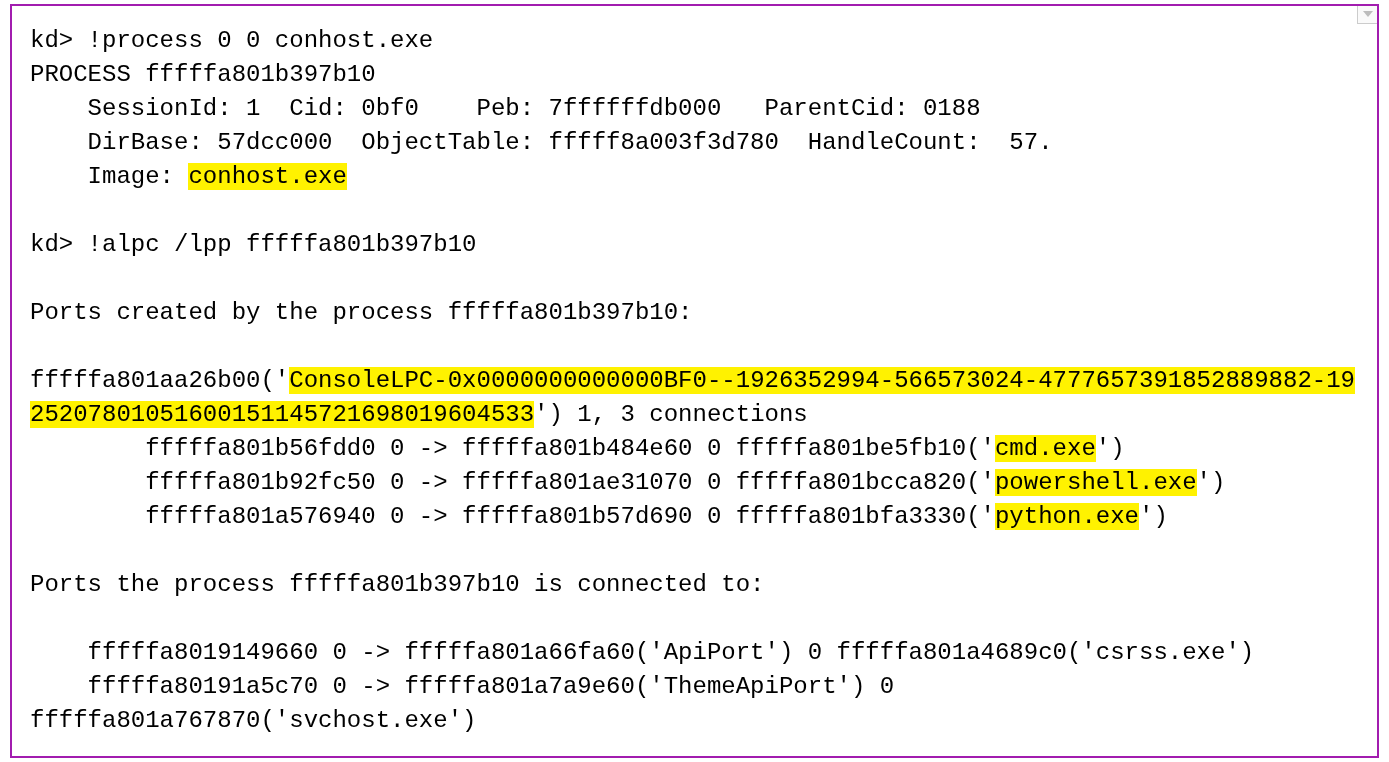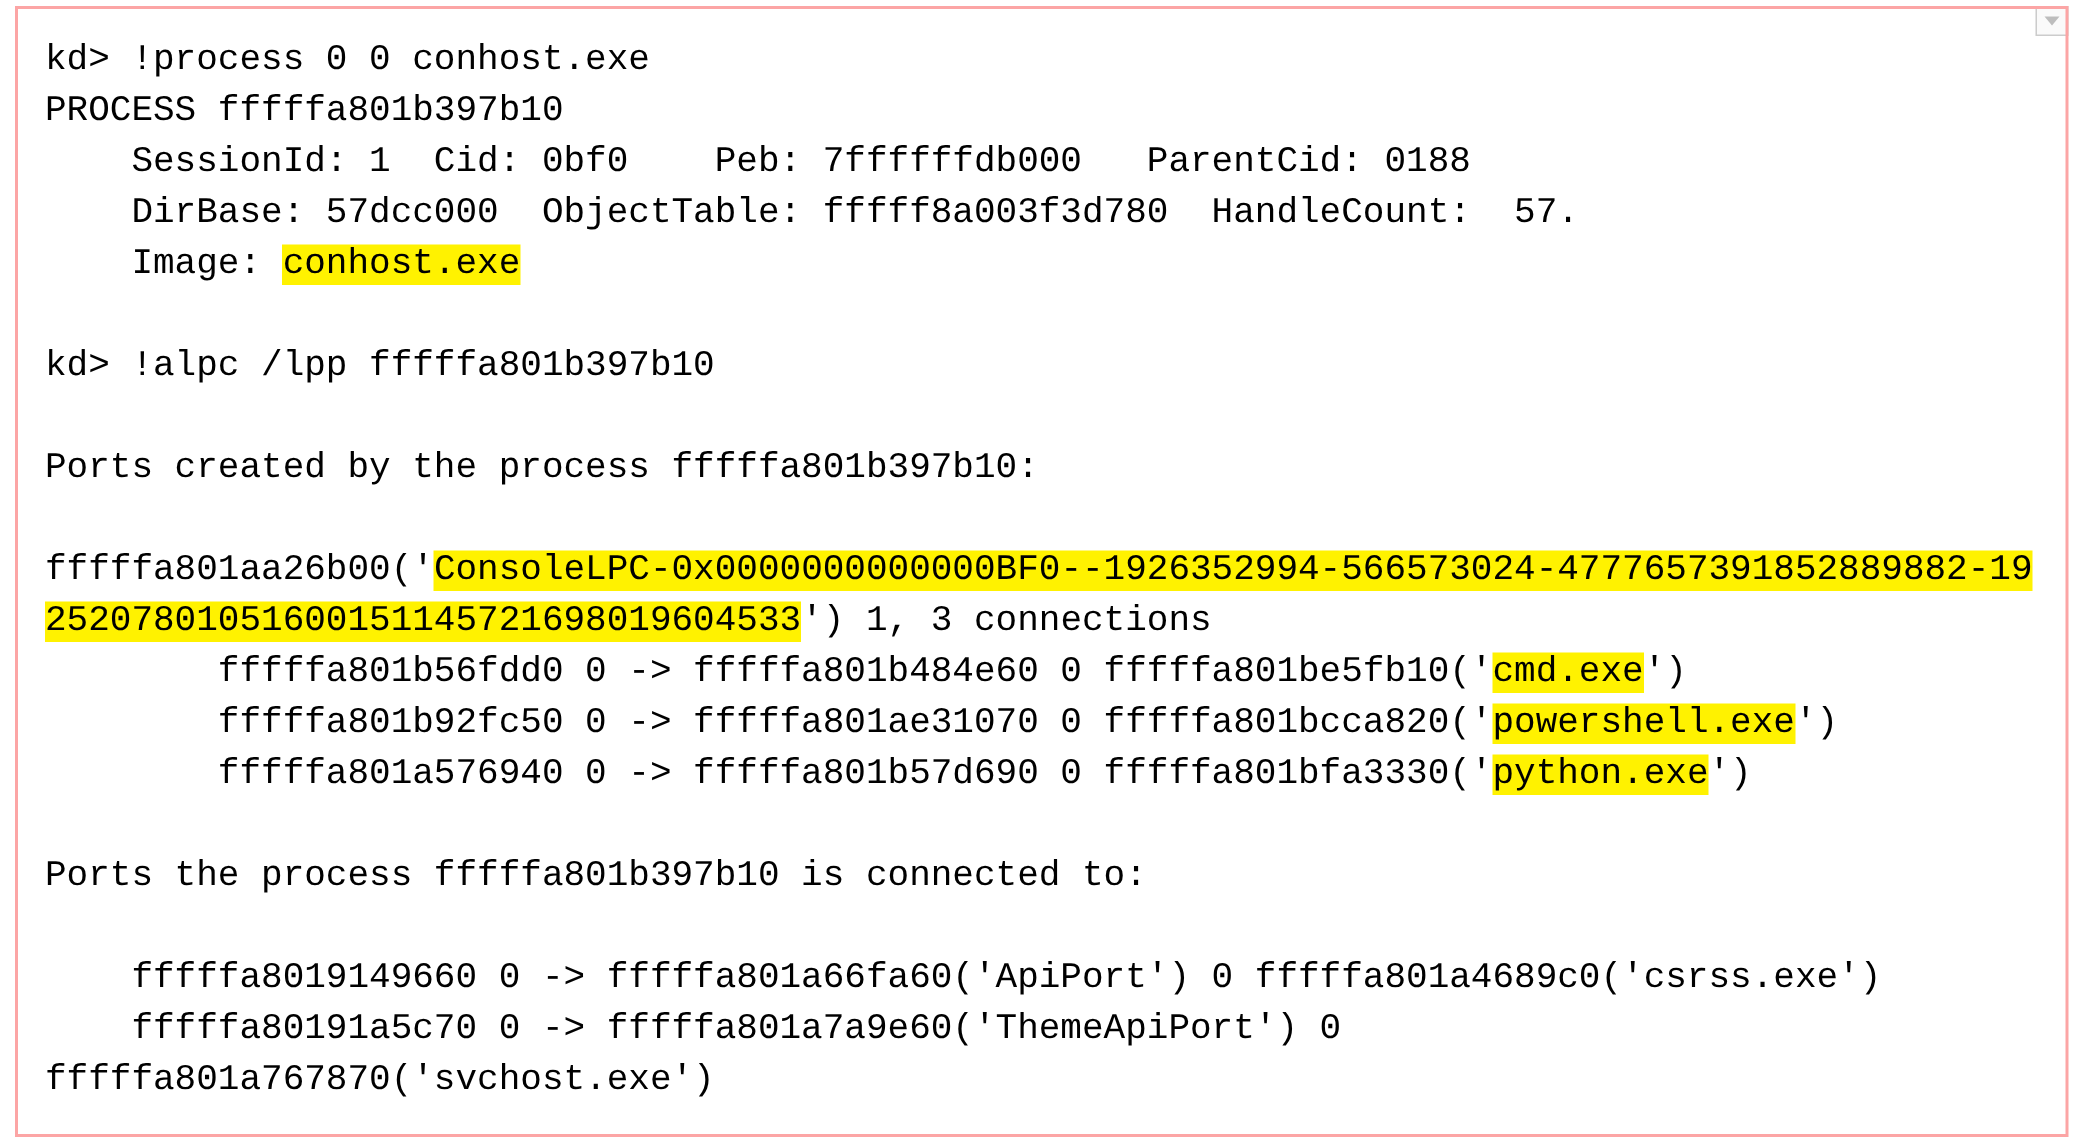--- a/index.html
+++ b/index.html
@@ -5,21 +5,21 @@
   html, body {
     margin: 0;
     padding: 0;
     background: #ffffff;
     width: 1389px;
   }
   .frame {
     box-sizing: border-box;
     width: 1369px;
     margin: 4px 10px 0 10px;
-    border: 2px solid #fca5a5;
+    border: 2px solid #a21caf;
     padding: 18px 18px 18px 18px;
     font-family: "Consolas", "Menlo", "Courier New", monospace;
     font-size: 24px;
     line-height: 34px;
     color: #000000;
     white-space: pre-wrap;
     word-break: break-all;
     position: relative;
   }
   .hl {

